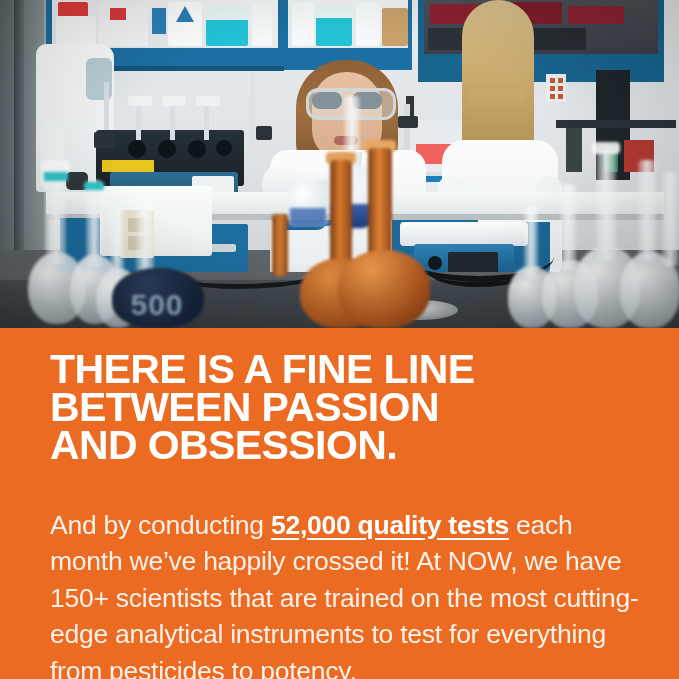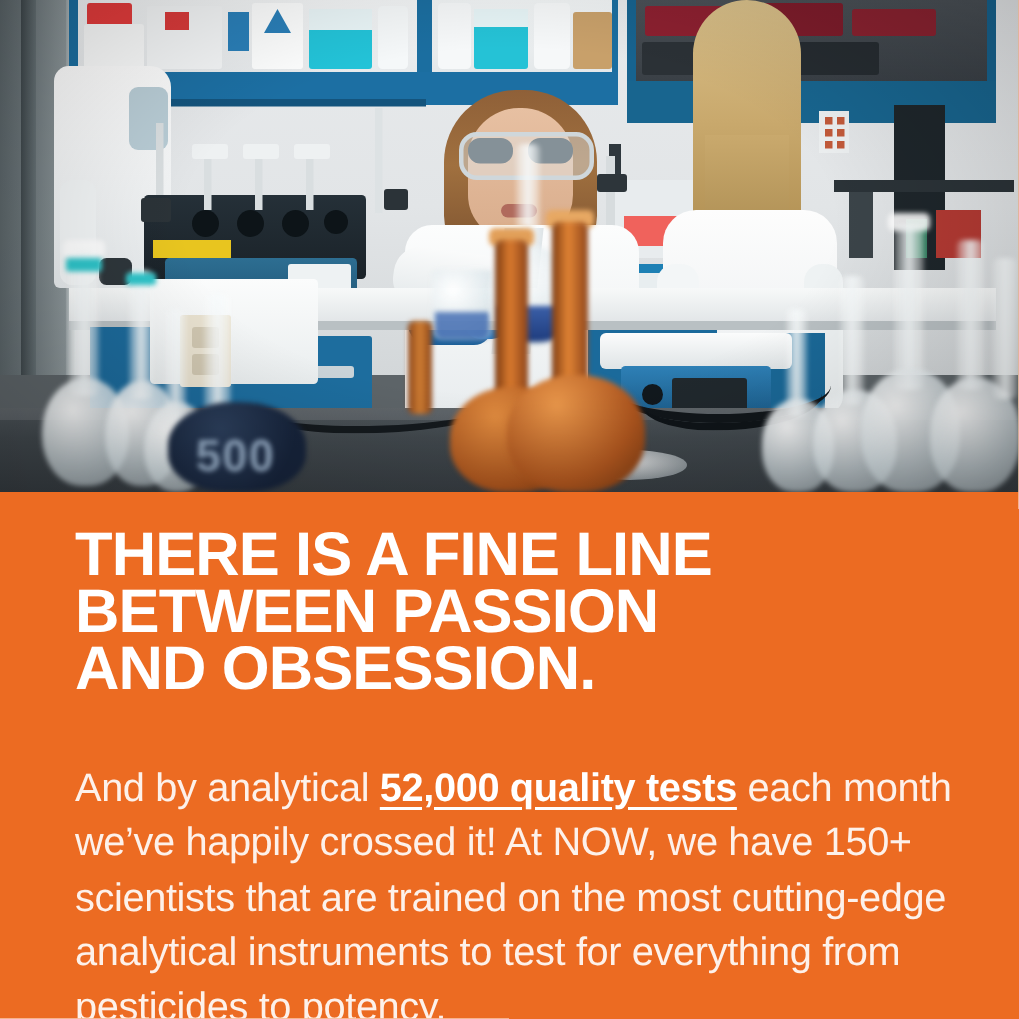--- a/index.html
+++ b/index.html
@@ -475,16 +475,16 @@
     <div class="ph g5n fg gl-neck"></div>
 
     <div class="ph vignette"></div>
   </div>
 
   <div class="panel">
     <div class="headline">THERE IS A FINE LINE
 BETWEEN PASSION
 AND OBSESSION.</div>
 
-    <p class="body"><span>And by analytical </span><b>52,000 quality tests</b><span> each month we’ve happily crossed it! At NOW, we have 150+ scientists that are trained on the most cutting-edge analytical instruments to test for everything from pesticides to potency.</span></p>
+    <p class="body"><span>And by conducting </span><b>52,000 quality tests</b><span> each month we’ve happily crossed it! At NOW, we have 150+ scientists that are trained on the most cutting-edge analytical instruments to test for everything from pesticides to potency.</span></p>
   </div>
 
 </div>
 
 </body></html>

